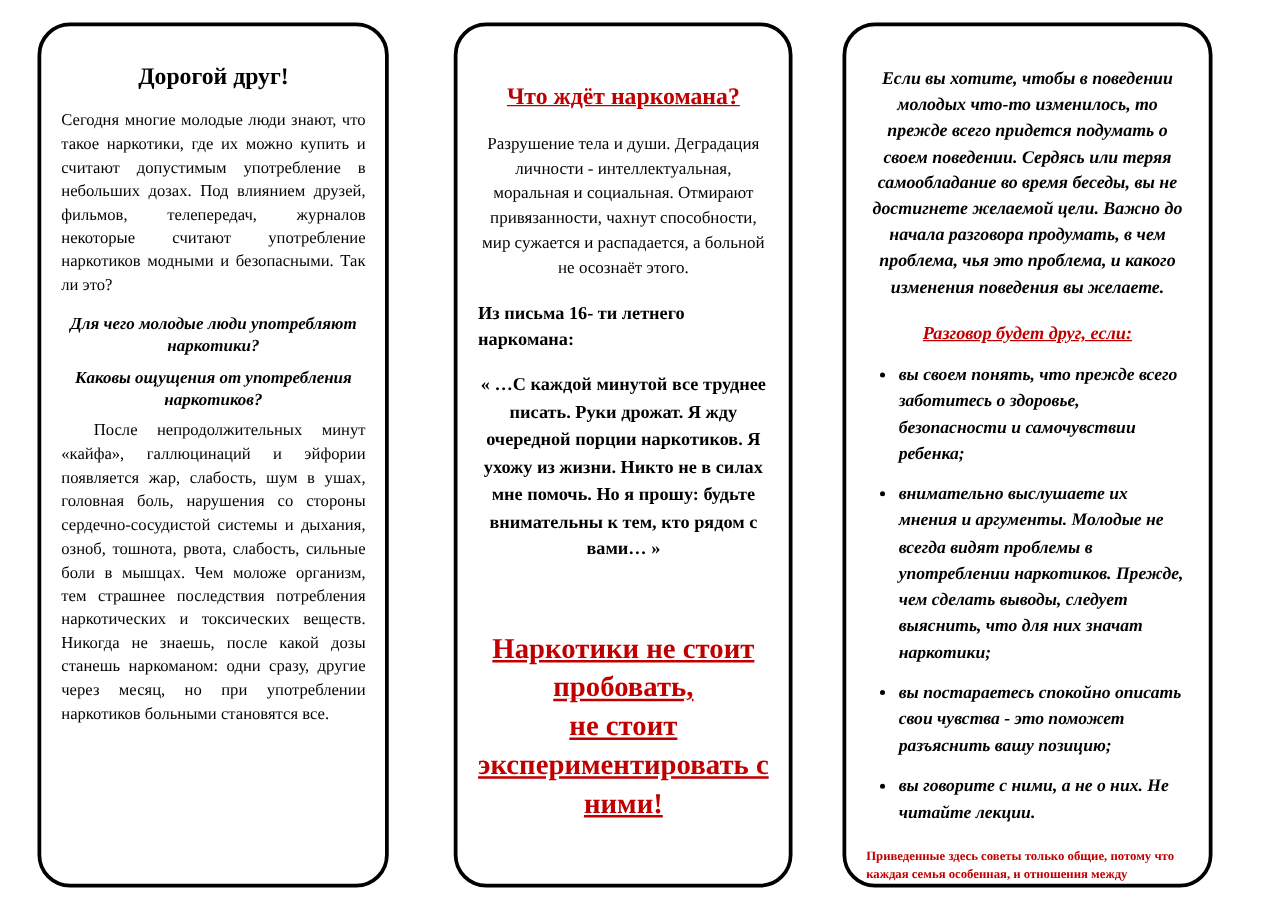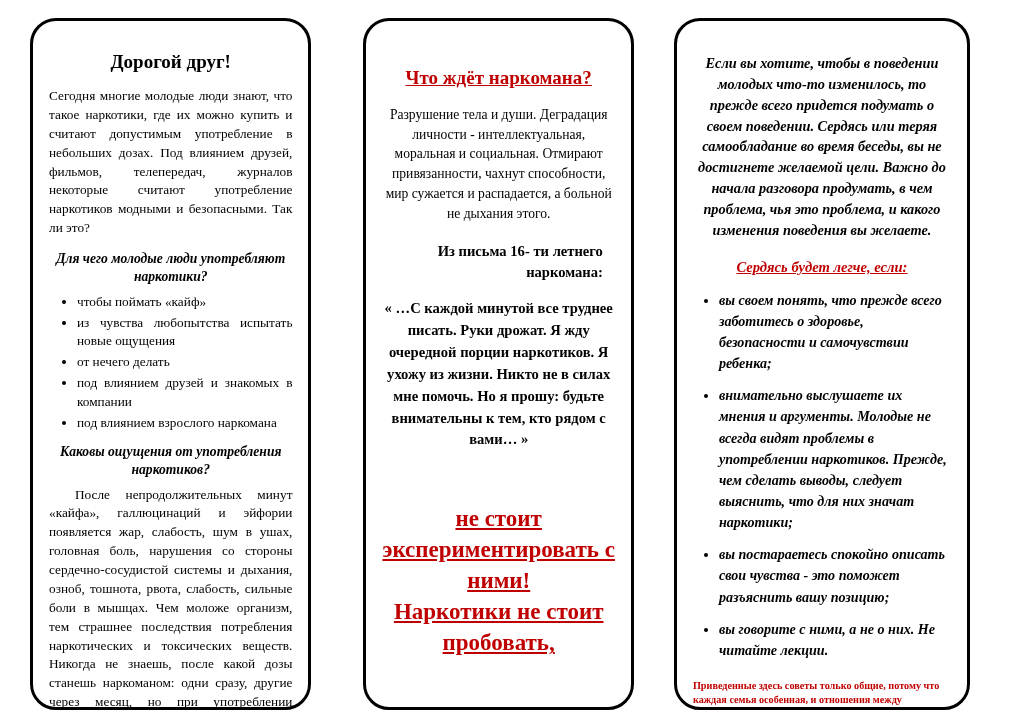--- a/index.html
+++ b/index.html
@@ -84,21 +84,21 @@
     text-decoration: underline;
     margin: 30px 0 16px 0;
   }
   .p2-para {
     text-align: center;
     font-size: 13.6px;
     line-height: 1.45;
     margin: 0 0 18px 0;
   }
   .p2-letter-head {
-    text-align: right;
+    text-align: left;
     font-weight: bold;
     font-size: 14.6px;
     line-height: 1.4;
     margin: 0 12px 16px 0;
   }
   .p2-quote {
     text-align: center;
     font-weight: bold;
     font-size: 14.6px;
     line-height: 1.5;
@@ -154,45 +154,38 @@
 </style>
 </head>
 <body>
 
 <div class="page">
 
   <section class="panel panel-1">
     <h1 class="p1-title">Дорогой друг!</h1>
     <p class="p1-para">Сегодня многие молодые люди знают, что такое наркотики, где их можно купить и считают допустимым употребление в небольших дозах. Под влиянием друзей, фильмов, телепередач, журналов некоторые считают употребление наркотиков модными и безопасными. Так ли это?</p>
     <p class="p1-sub">Для чего молодые люди употребляют наркотики?</p>
-    <ul class="p1-list">
-      <li>чтобы поймать «кайф»</li>
-      <li>из чувства любопытства испытать новые ощущения</li>
-      <li>от нечего делать</li>
-      <li>под влиянием друзей и знакомых в компании</li>
-      <li>под влиянием взрослого наркомана</li>
-    </ul>
     <p class="p1-sub">Каковы ощущения от употребления наркотиков?</p>
     <p class="p1-para-ind">После непродолжительных минут «кайфа», галлюцинаций и эйфории появляется жар, слабость, шум в ушах, головная боль, нарушения со стороны сердечно-сосудистой системы и дыхания, озноб, тошнота, рвота, слабость, сильные боли в мышцах. Чем моложе организм, тем страшнее последствия потребления наркотических и токсических веществ. Никогда не знаешь, после какой дозы станешь наркоманом: одни сразу, другие через месяц, но при употреблении наркотиков больными становятся все.</p>
   </section>
 
   <section class="panel panel-2">
     <h1 class="p2-title">Что ждёт наркомана?</h1>
-    <p class="p2-para">Разрушение тела и души. Деградация личности - интеллектуальная, моральная и социальная. Отмирают привязанности, чахнут способности, мир сужается и распадается, а больной не дыхания этого.</p>
+    <p class="p2-para">Разрушение тела и души. Деградация личности - интеллектуальная, моральная и социальная. Отмирают привязанности, чахнут способности, мир сужается и распадается, а больной не осознаёт этого.</p>
     <p class="p2-letter-head">Из письма 16- ти  летнего наркомана:</p>
     <p class="p2-quote">« …С каждой минутой все труднее писать. Руки дрожат.  Я жду очередной порции наркотиков. Я ухожу из жизни. Никто не в силах мне помочь. Но я прошу: будьте внимательны к тем, кто рядом с вами…   »</p>
     <div class="p2-slogan">
+      <div>Наркотики не стоит пробовать,</div>
       <div>не стоит экспериментировать с ними!</div>
-      <div>Наркотики не стоит пробовать,</div>
     </div>
   </section>
 
   <section class="panel panel-3">
     <p class="p3-intro">Если вы хотите, чтобы в поведении молодых что-то изменилось, то прежде всего придется подумать о своем поведении. Сердясь или теряя самообладание во время беседы, вы не достигнете желаемой цели. Важно до начала разговора продумать, в чем проблема, чья это проблема, и какого изменения поведения вы желаете.</p>
-    <p class="p3-sub">Сердясь будет легче, если:</p>
+    <p class="p3-sub">Разговор будет друг, если:</p>
     <ul class="p3-list">
       <li>вы своем понять, что прежде всего заботитесь о здоровье, безопасности и самочувствии ребенка;</li>
       <li>внимательно выслушаете их мнения и аргументы. Молодые не всегда видят проблемы в употреблении наркотиков. Прежде, чем сделать выводы, следует выяснить, что для них значат наркотики;</li>
       <li>вы постараетесь спокойно описать свои чувства - это поможет разъяснить вашу позицию;</li>
       <li>вы говорите с ними, а не о них. Не читайте лекции.</li>
     </ul>
     <p class="p3-footer">Приведенные здесь советы только общие, потому что каждая семья особенная, и отношения между родителями и детьми индивидуальны.</p>
   </section>
 
 </div>

